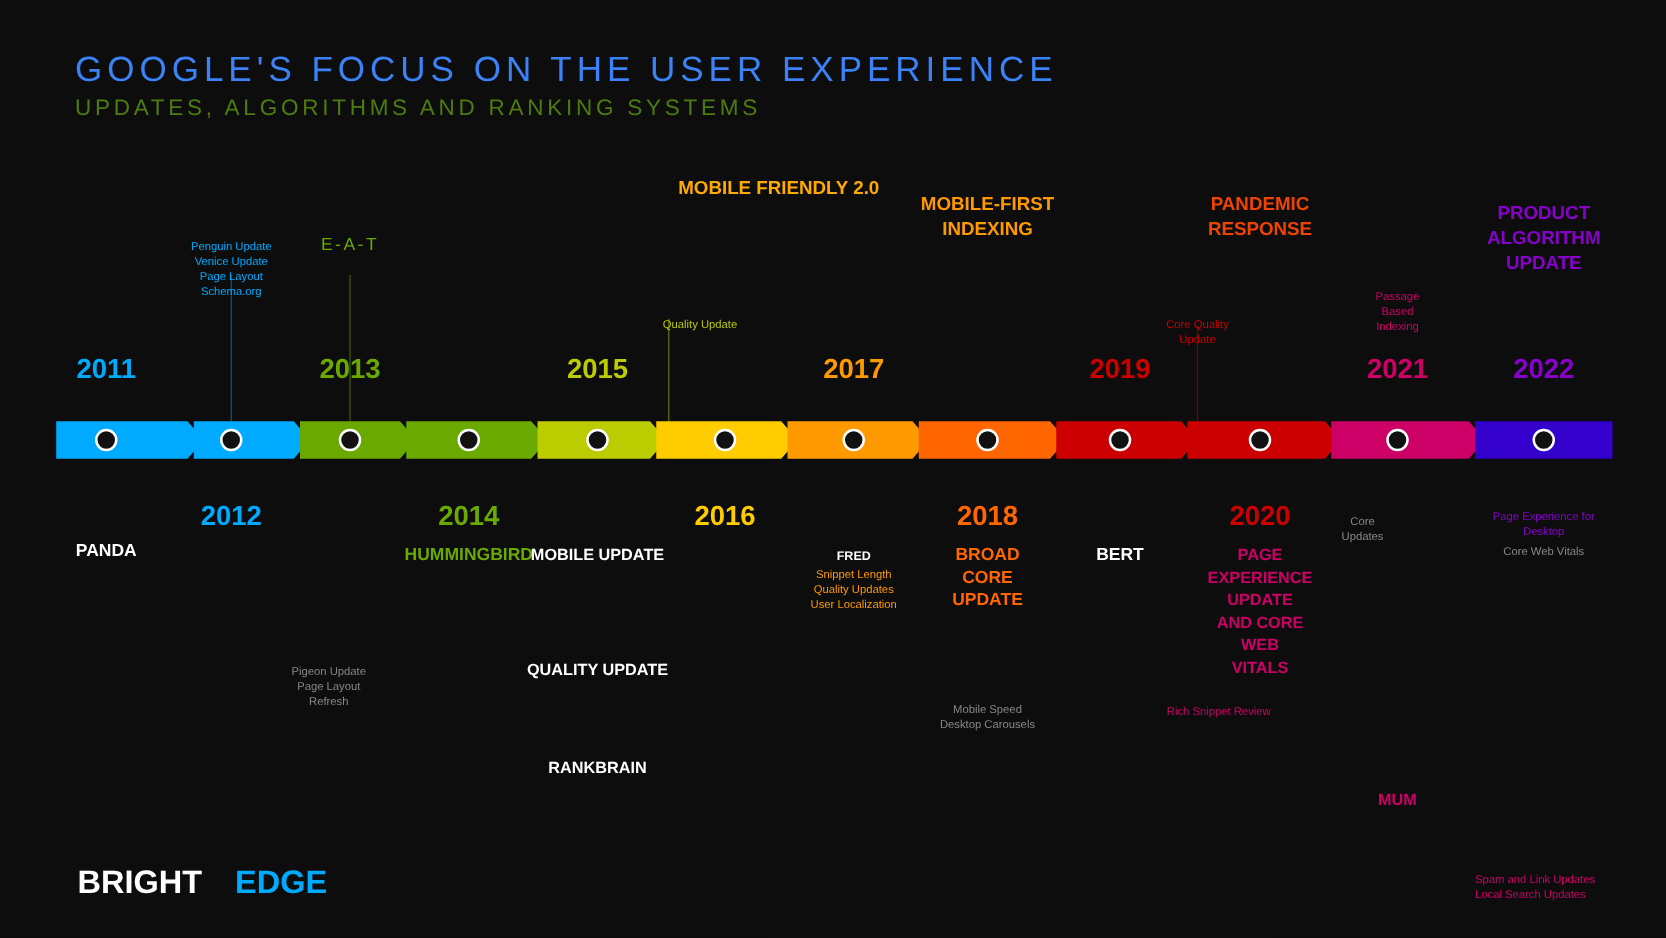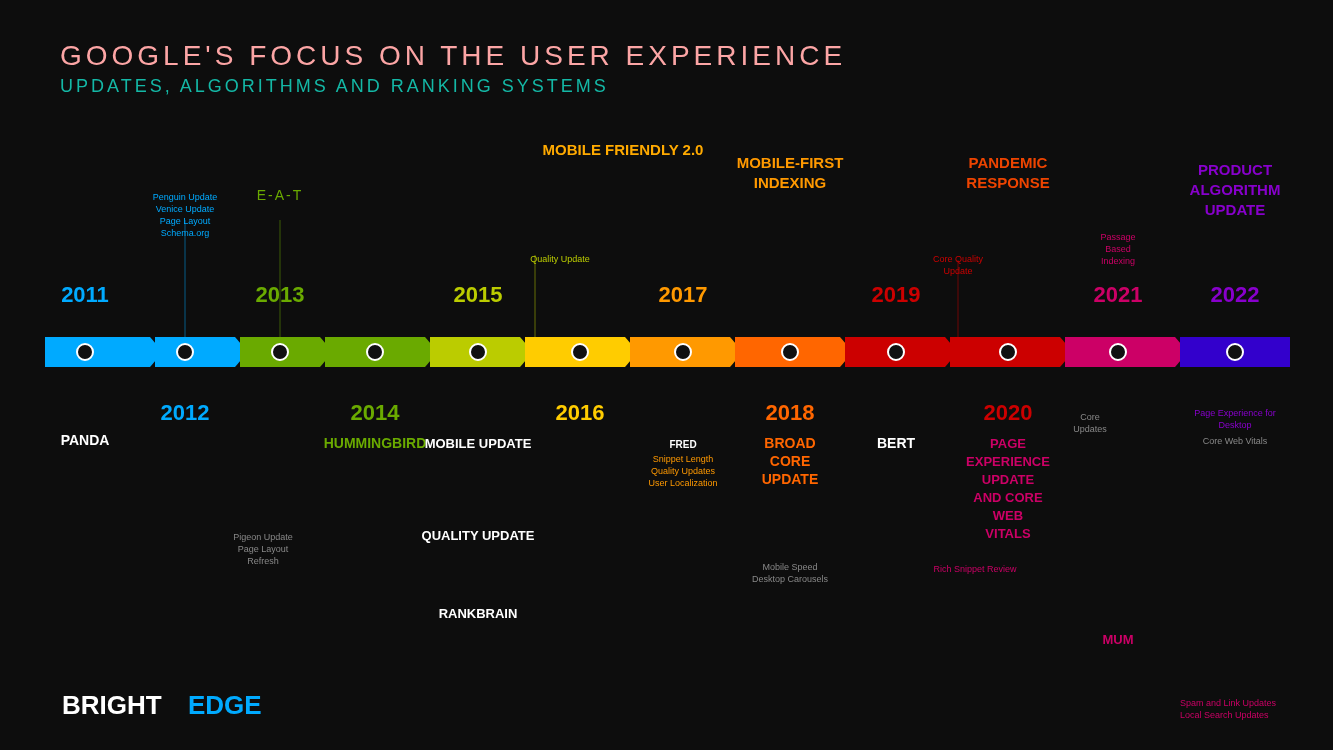--- a/index.html
+++ b/index.html
@@ -20,29 +20,29 @@
     }
 
     
     .title-area {
       position: absolute;
       top: 40px;
       left: 60px;
     }
 
     .main-title {
-      color: #fca5a5;
+      color: #3b82f6;
       font-size: 28px;
       font-weight: 300;
       letter-spacing: 4px;
       text-transform: uppercase;
     }
 
     .sub-title {
-      color: #14b8a6;
+      color: #4d7c0f;
       font-size: 18px;
       font-weight: 300;
       letter-spacing: 3px;
       text-transform: uppercase;
       margin-top: 4px;
     }
   </style>
 </head>
 <body>
 

